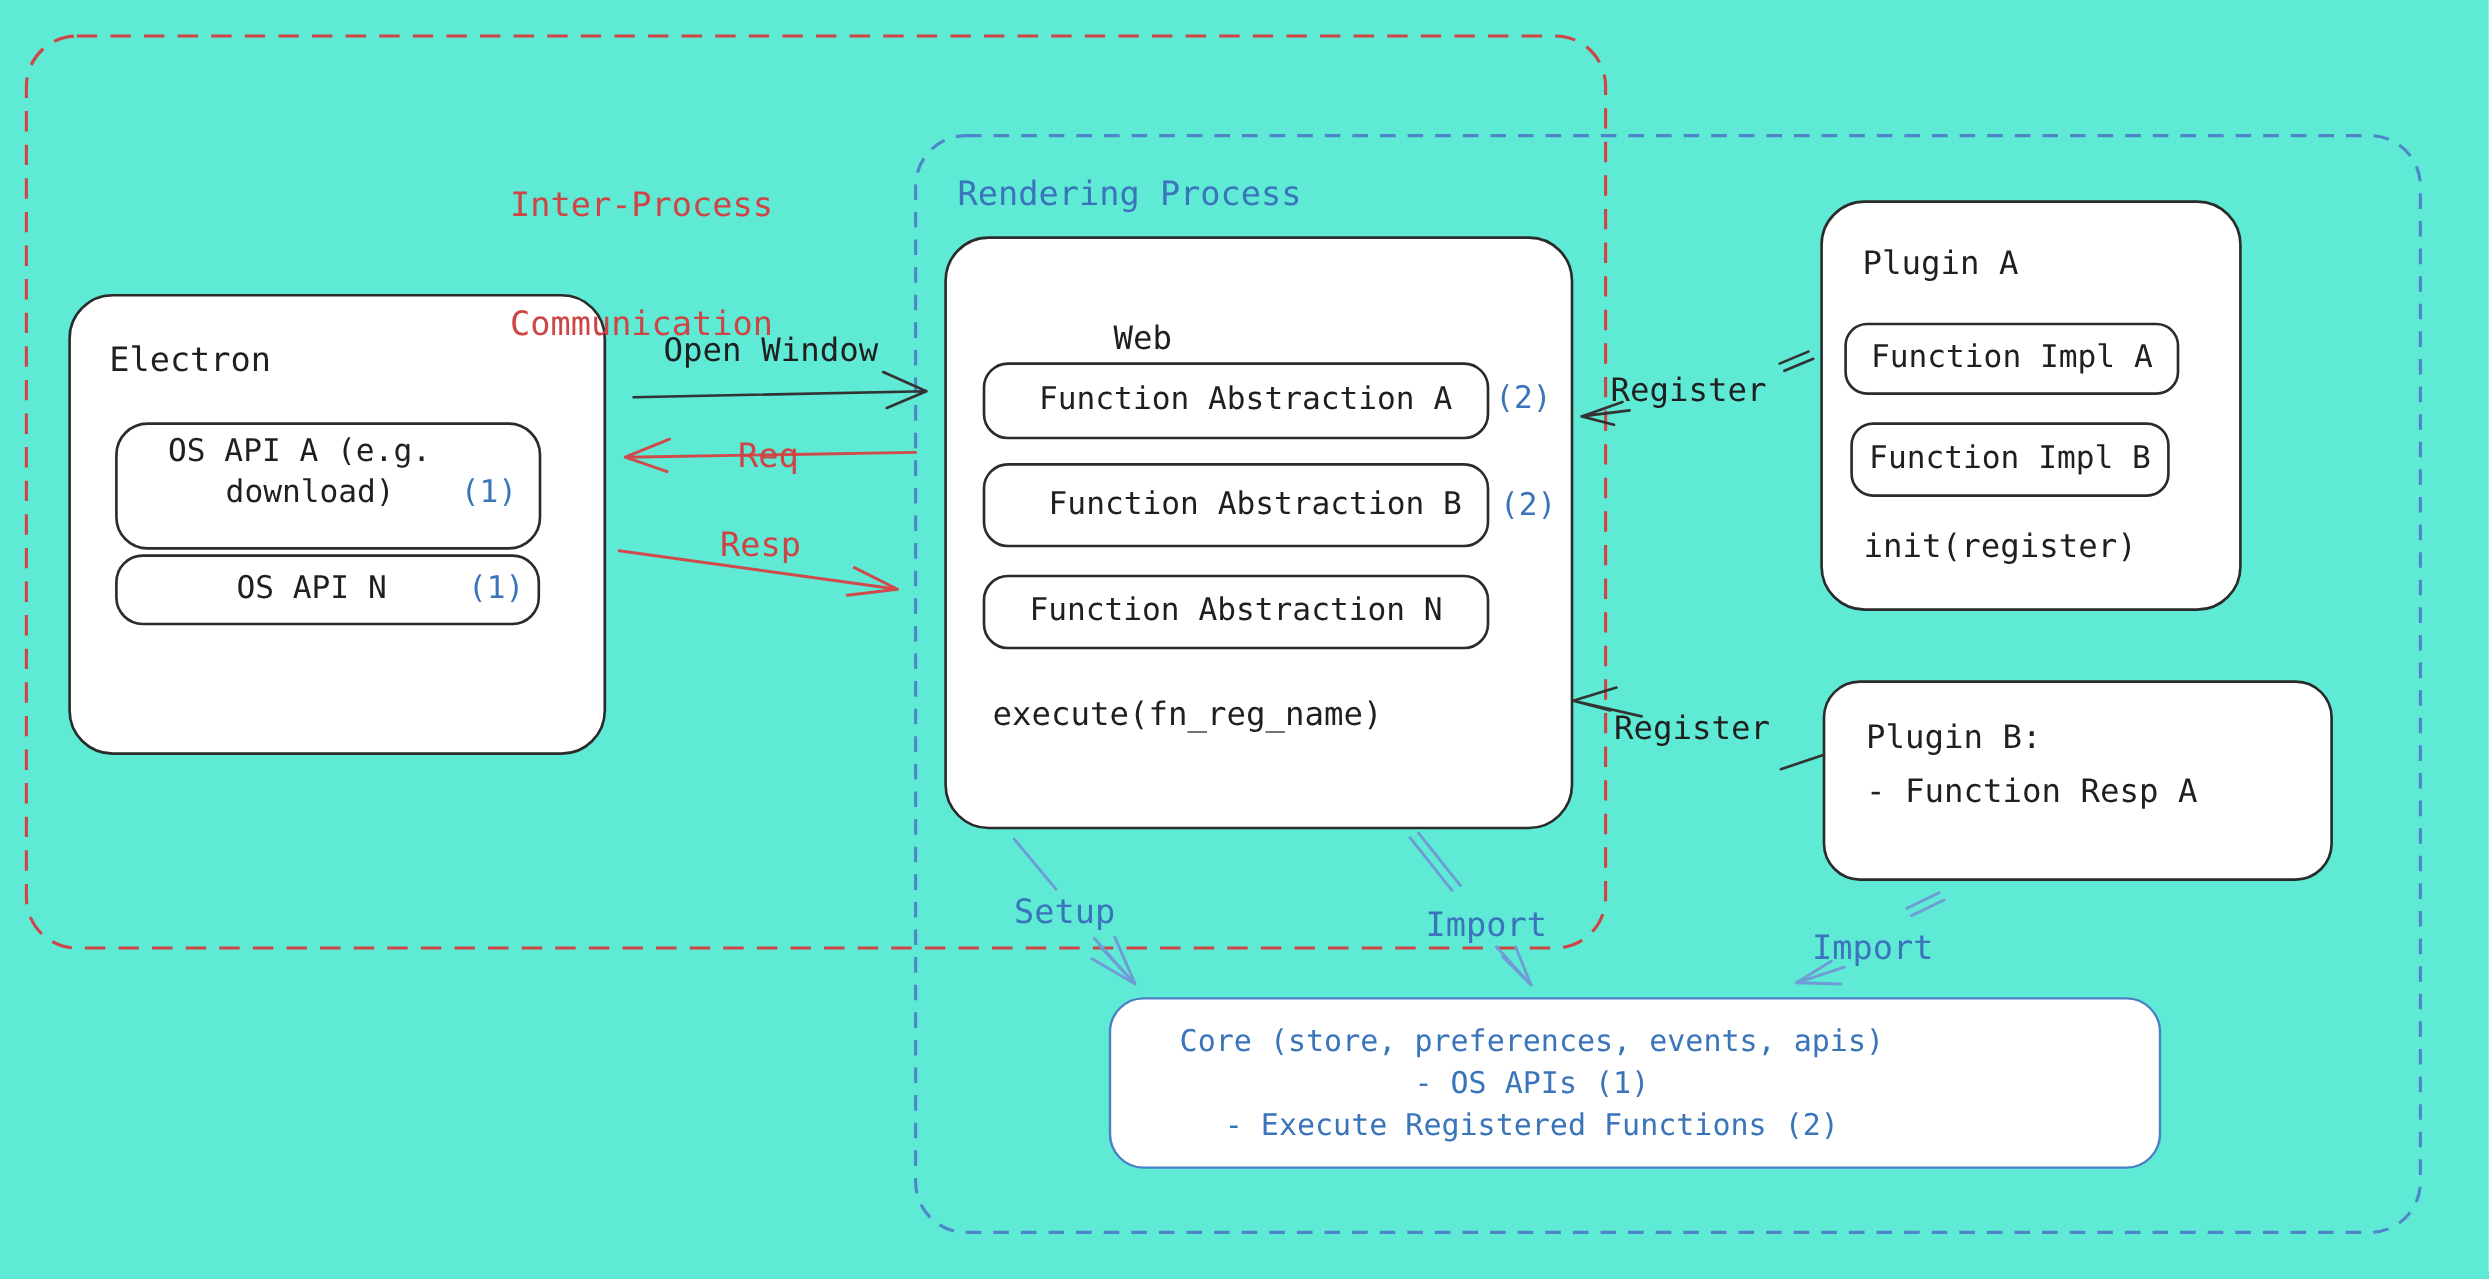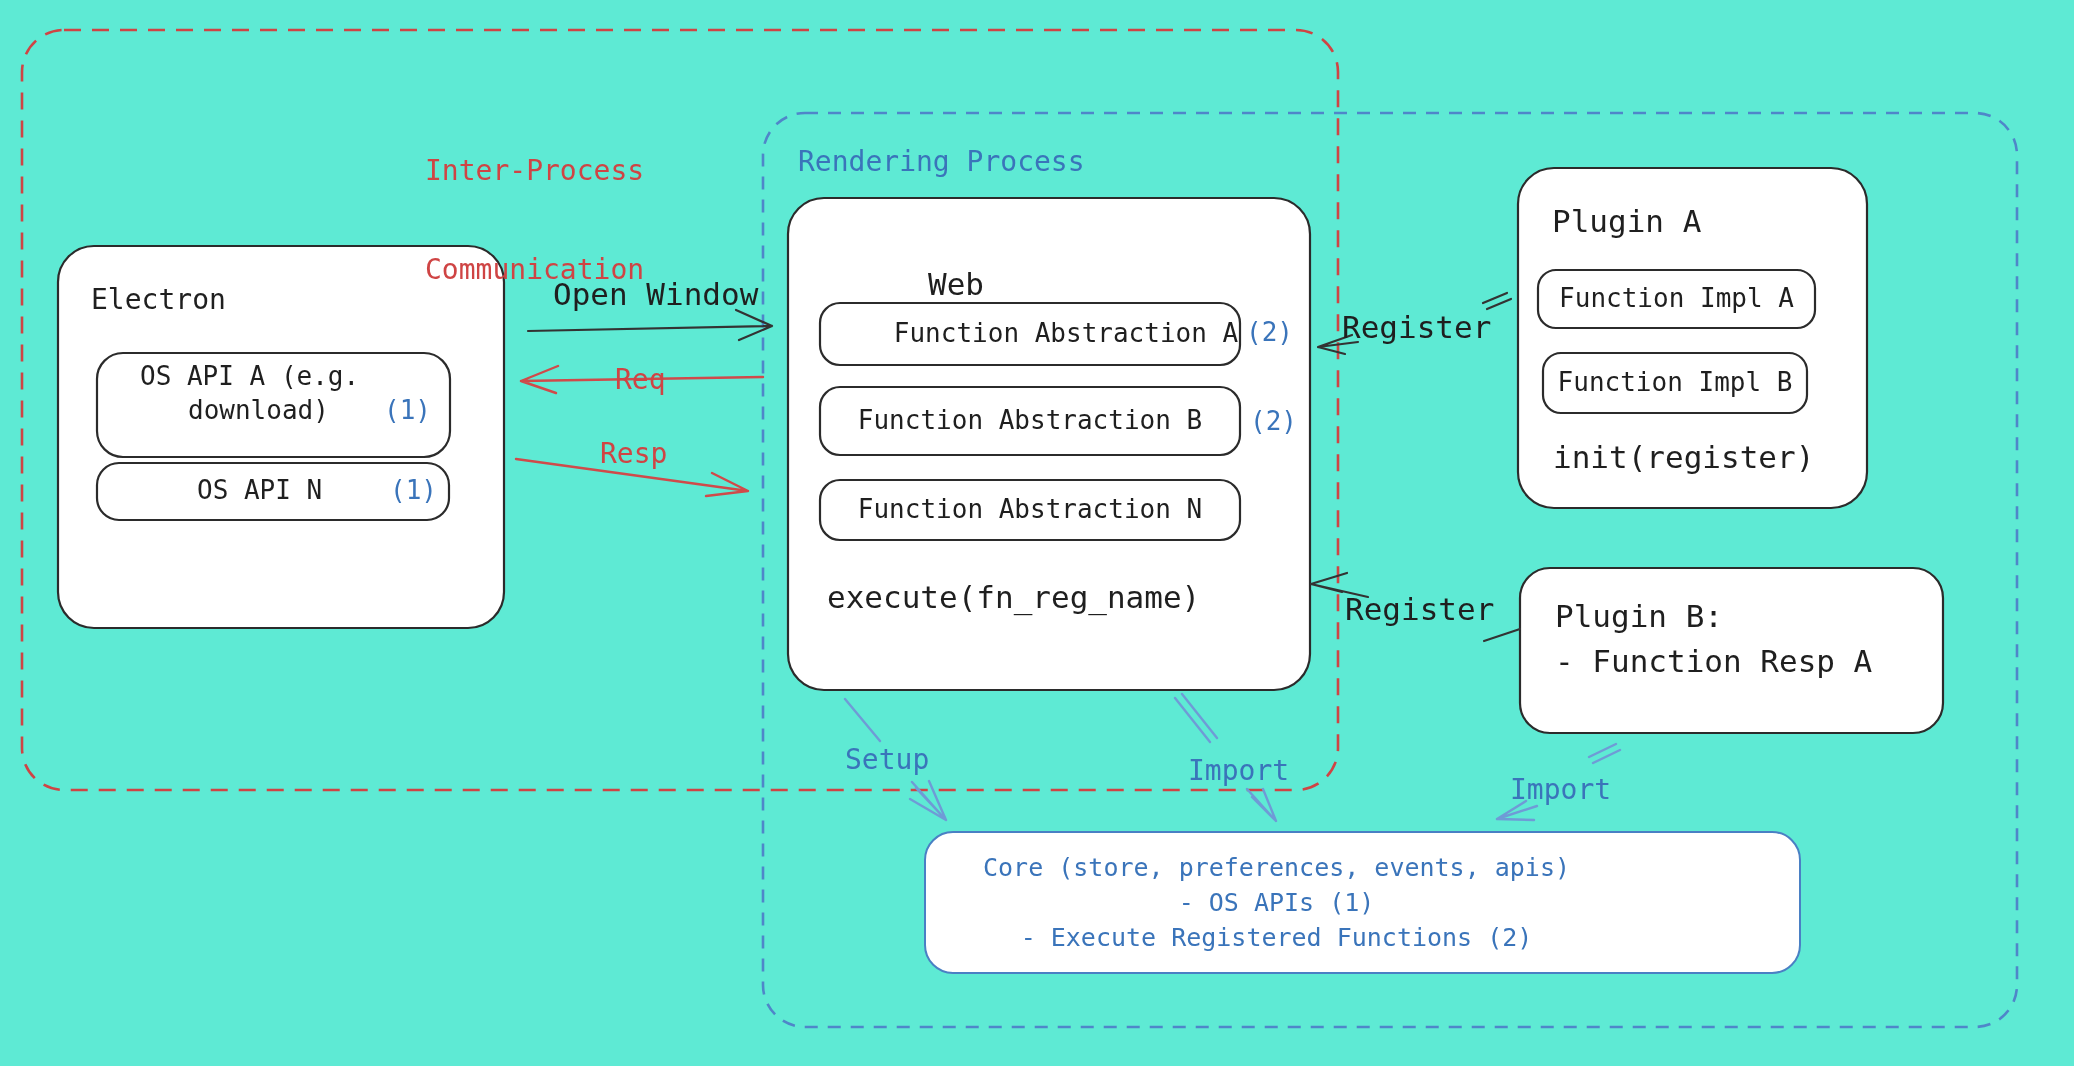--- a/index.html
+++ b/index.html
@@ -6,21 +6,21 @@
   #stage{
     position:relative;width:2074px;height:1066px;background:#5eead4;overflow:hidden;
     font-family:"DejaVu Sans Mono","Liberation Mono",monospace;
   }
   #shapes{position:absolute;left:0;top:0;width:2074px;height:1066px;}
   .t{position:absolute;white-space:pre;color:#1f1f1f;line-height:1.15;}
   .tc{display:flex;align-items:center;justify-content:center;text-align:center;}
   .red{color:#cf4444;}
   .blue{color:#3a74ba;}
   .fs28{font-size:28px;}
-  .fs27{font-size:31px;}
+  .fs27{font-size:27px;}
   .fs26{font-size:26px;}
   svg .box{fill:#ffffff;stroke:#2b2b2b;stroke-width:2.2;}
   svg .frame-red{fill:none;stroke:#cf4444;stroke-width:2.6;stroke-dasharray:17 11;}
   svg .frame-blue{fill:none;stroke:#4f86c9;stroke-width:2.6;stroke-dasharray:13 10;}
   svg .ablack{fill:none;stroke:#333333;stroke-width:2.2;stroke-linecap:round;}
   svg .ared{fill:none;stroke:#d04a4a;stroke-width:2.4;stroke-linecap:round;}
   svg .ablue{fill:none;stroke:#6f9bd6;stroke-width:2.4;stroke-linecap:round;}
   svg .core-box{fill:#ffffff;stroke:#4a80c4;stroke-width:2;}
   #core-text{
     position:absolute;left:925px;top:832px;width:703px;height:141px;
@@ -90,23 +90,23 @@
   <div class="t fs26" style="left:188px;top:396px;">download)</div>
   <div class="t fs26 blue" style="left:384px;top:396px;">(1)</div>
   <div class="t fs26" style="left:197px;top:476px;">OS API N</div>
   <div class="t fs26 blue" style="left:390px;top:476px;">(1)</div>
 
   <div class="t fs27" style="left:553px;top:277px;">Open Window</div>
   <div class="t fs28 red" style="left:615px;top:364px;">Req</div>
   <div class="t fs28 red" style="left:600px;top:438px;">Resp</div>
 
   <div class="t fs27" style="left:928px;top:267px;">Web</div>
-  <div class="t tc fs26" style="left:856px;top:303px;width:420px;height:62px;">Function Abstraction A</div>
+  <div class="t tc fs26" style="left:828px;top:303px;width:420px;height:62px;">Function Abstraction A</div>
   <div class="t fs26 blue" style="left:1246px;top:318px;">(2)</div>
-  <div class="t tc fs26" style="left:820px;top:387px;width:420px;height:68px;">Function Abstraction B</div>
+  <div class="t tc fs26" style="left:820px;top:387px;width:420px;height:68px;padding-left:16px;">Function Abstraction B</div>
   <div class="t fs26 blue" style="left:1250px;top:407px;">(2)</div>
   <div class="t tc fs26" style="left:820px;top:480px;width:420px;height:60px;text-align:right;">Function Abstraction N</div>
   <div class="t fs27" style="left:827px;top:580px;">execute(fn_reg_name)</div>
 
   <div class="t fs27" style="left:1342px;top:310px;">Register</div>
   <div class="t fs27" style="left:1345px;top:592px;">Register</div>
 
   <div class="t fs27" style="left:1552px;top:204px;">Plugin A</div>
   <div class="t tc fs26" style="left:1538px;top:270px;width:277px;height:58px;text-align:right;">Function Impl A</div>
   <div class="t tc fs26" style="left:1543px;top:353px;width:264px;height:60px;">Function Impl B</div>

